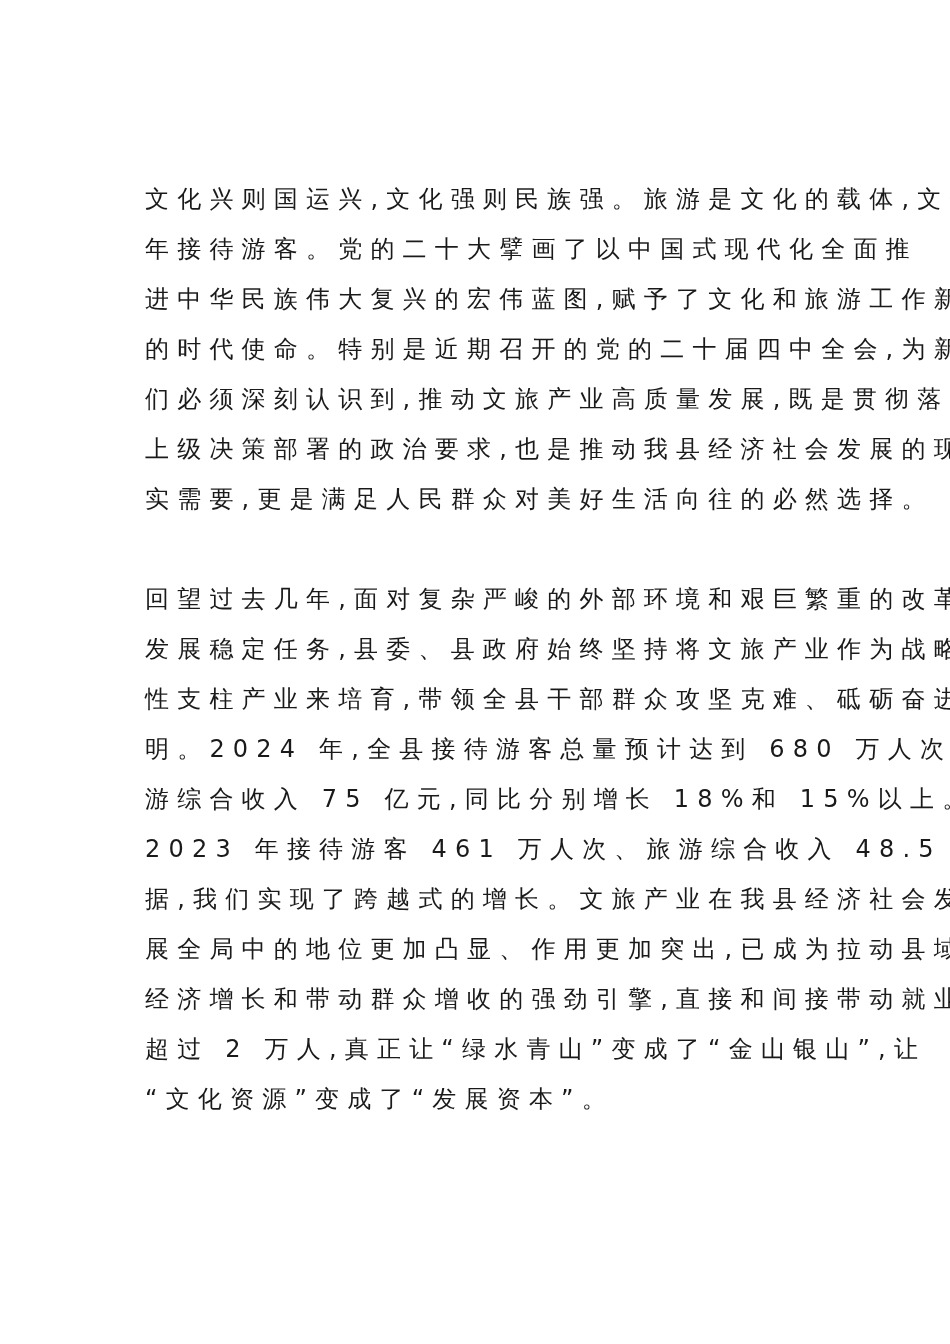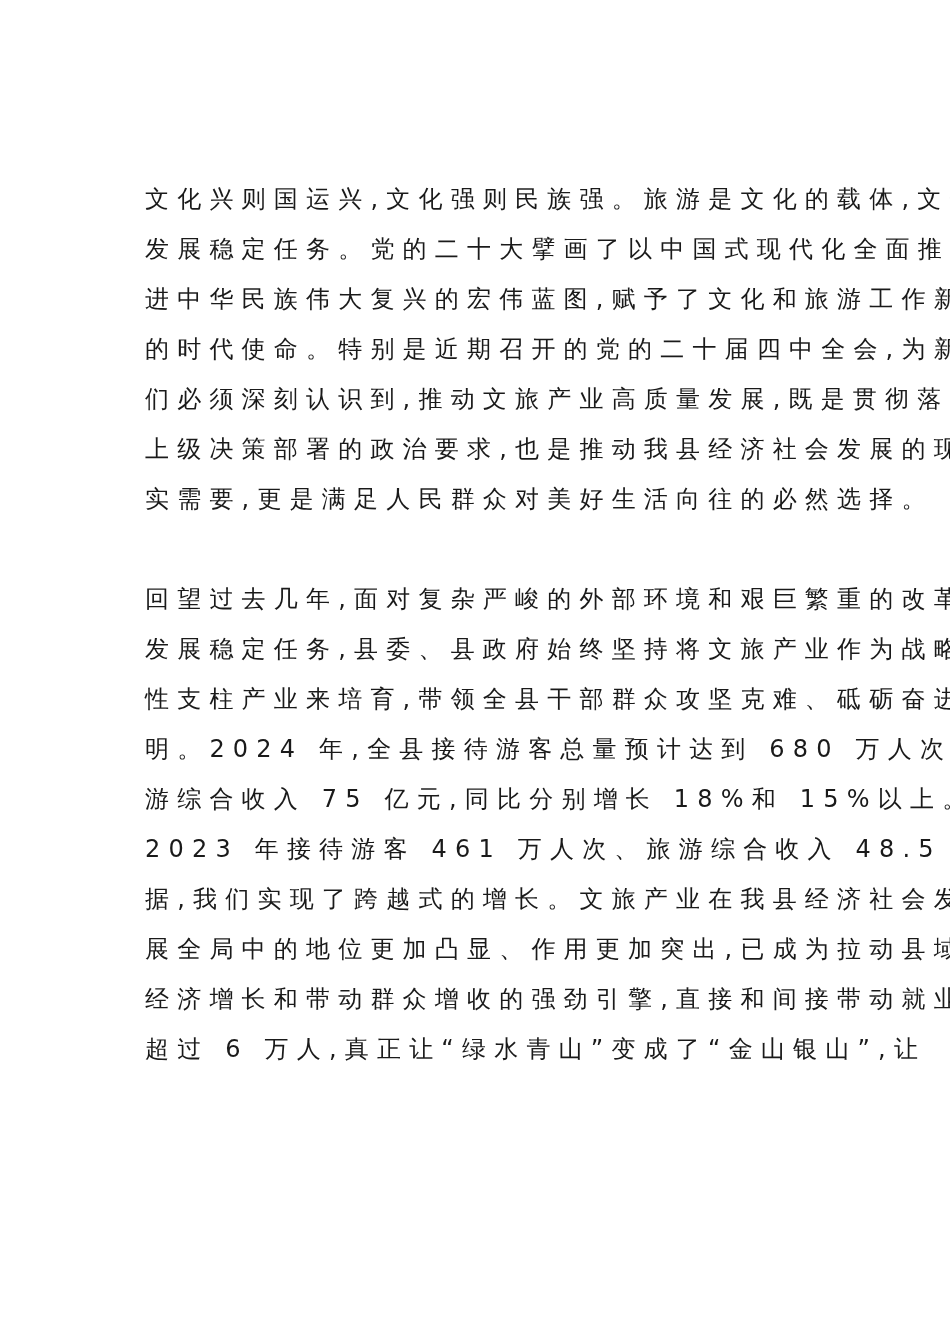--- a/index.html
+++ b/index.html
@@ -36,32 +36,33 @@
       white-space: nowrap;
       height: 50px;
     }
   </style>
 </head>
 <body>
 
 <div class="page">
   <div class="para">
     <span class="line">文化兴则国运兴,文化强则民族强。旅游是文化的载体,文化</span>
-    <span class="line">发展稳定任务。党的二十大擘画了以中国式现代化全面推</span>
+    <span class="line">年接待游客。党的二十大擘画了以中国式现代化全面推</span>
     <span class="line">进中华民族伟大复兴的宏伟蓝图,赋予了文化和旅游工作新</span>
     <span class="line">的时代使命。特别是近期召开的党的二十届四中全会,为新</span>
     <span class="line">们必须深刻认识到,推动文旅产业高质量发展,既是贯彻落实</span>
     <span class="line">上级决策部署的政治要求,也是推动我县经济社会发展的现</span>
     <span class="line">实需要,更是满足人民群众对美好生活向往的必然选择。</span>
   </div>
   <div class="para">
     <span class="line">回望过去几年,面对复杂严峻的外部环境和艰巨繁重的改革</span>
     <span class="line">发展稳定任务,县委、县政府始终坚持将文旅产业作为战略</span>
     <span class="line">性支柱产业来培育,带领全县干部群众攻坚克难、砥砺奋进,</span>
     <span class="line">明。2024 年,全县接待游客总量预计达到 680 万人次,实现旅</span>
     <span class="line">游综合收入 75 亿元,同比分别增长 18%和 15%以上。对比</span>
     <span class="line">2023 年接待游客 461 万人次、旅游综合收入 48.5 亿元的数</span>
     <span class="line">据,我们实现了跨越式的增长。文旅产业在我县经济社会发</span>
     <span class="line">展全局中的地位更加凸显、作用更加突出,已成为拉动县域</span>
     <span class="line">经济增长和带动群众增收的强劲引擎,直接和间接带动就业</span>
-    <span class="line">超过 6 万人,真正让“绿水青山”变成了“金山银山”,让</span>
+    <span class="line">超过 2 万人,真正让“绿水青山”变成了“金山银山”,让</span>
+    <span class="line">“文化资源”变成了“发展资本”。</span>
   </div>
 </div>
 
 </body></html>

